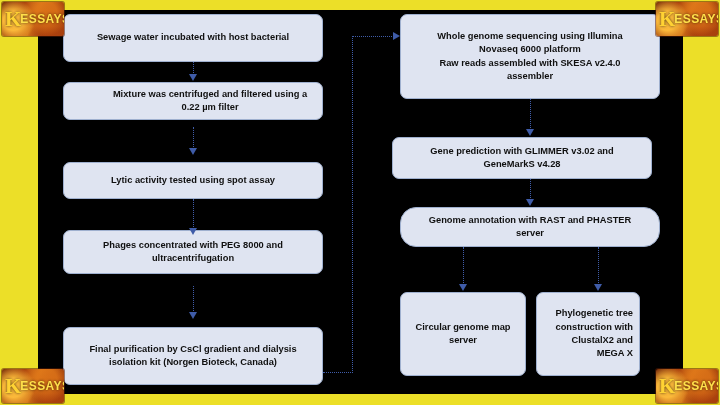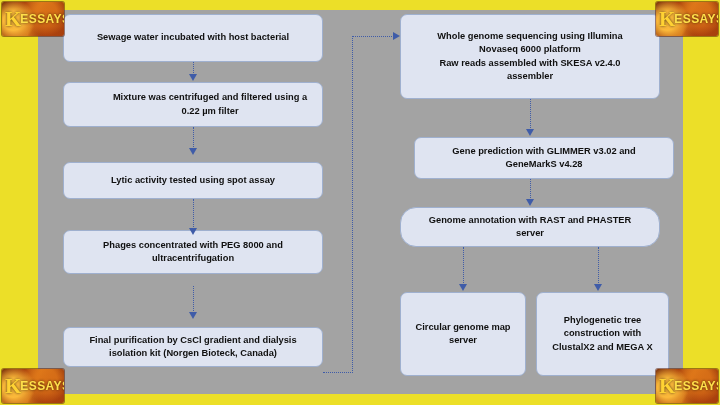--- a/index.html
+++ b/index.html
@@ -6,21 +6,21 @@
   body{
     width:720px;height:405px;overflow:hidden;
     background:#ecdf28;
     font-family:"Liberation Sans", sans-serif;
   }
   #stage{position:relative;width:720px;height:405px;}
 
   
   #panel{
     position:absolute;left:38px;top:10px;width:645px;height:384px;
-    background:#a3a3a3;
+    background:#000000;
   }
 
   
   .fbox{
     position:absolute;
     background:#dfe4f1;
     border:1px solid #9fb0cf;
     border-radius:7px;
     display:flex;align-items:center;justify-content:center;
     text-align:center;
@@ -29,31 +29,31 @@
     font-size:9.3px;
     line-height:1.45;
     padding:3px 6px;
     box-sizing:border-box;
     -webkit-font-smoothing:antialiased;
   }
   .fbox span{display:block;width:100%;}
 
   
   #b1{left:63px;  top:14px;  width:260px; height:48px;}
-  #b2{left:63px;  top:82px;  width:260px; height:45px;padding-left:40px;}
+  #b2{left:63px;  top:82px;  width:260px; height:38px;padding-left:40px;}
   #b3{left:63px;  top:162px; width:260px; height:37px;}
   #b4{left:63px;  top:242px; width:260px; height:44px;}
-  #b5{left:63px;  top:327px; width:260px; height:40px;}
+  #b5{left:63px;  top:327px; width:260px; height:58px;}
 
   
   #r1{left:400px; top:14px;  width:260px; height:85px;}
   #r2{left:400px; top:137px; width:260px; height:42px;}
   #r3{left:400px; top:207px; width:260px; height:40px;border-radius:16px;}
   #r4{left:400px; top:292px; width:126px; height:84px;}
-  #r5{left:536px; top:292px; width:133px; height:84px;}
+  #r5{left:536px; top:292px; width:104px; height:84px;text-align:right;}
 
   
   .vline{
     position:absolute;width:0;
     border-left:1.6px dotted #3f5ca8;
   }
   .hline{
     position:absolute;height:0;
     border-top:1.6px dotted #3f5ca8;
   }
@@ -169,21 +169,21 @@
 
     <div class="fbox" id="r1" style="left:362px;top:4px;">
       <span>
         <span>Whole genome sequencing using Illumina</span>
         <span>Novaseq 6000 platform</span>
         <span>Raw reads assembled with SKESA v2.4.0</span>
         <span>assembler</span>
       </span>
     </div>
 
-    <div class="fbox" id="r2" style="left:376px;top:127px;">
+    <div class="fbox" id="r2" style="left:354px;top:127px;">
       <span>
         <span>Gene prediction  with GLIMMER v3.02 and</span>
         <span>GeneMarkS v4.28</span>
       </span>
     </div>
 
     <div class="fbox" id="r3" style="left:362px;top:197px;">
       <span>
         <span>Genome annotation with RAST and PHASTER</span>
         <span>server</span>

